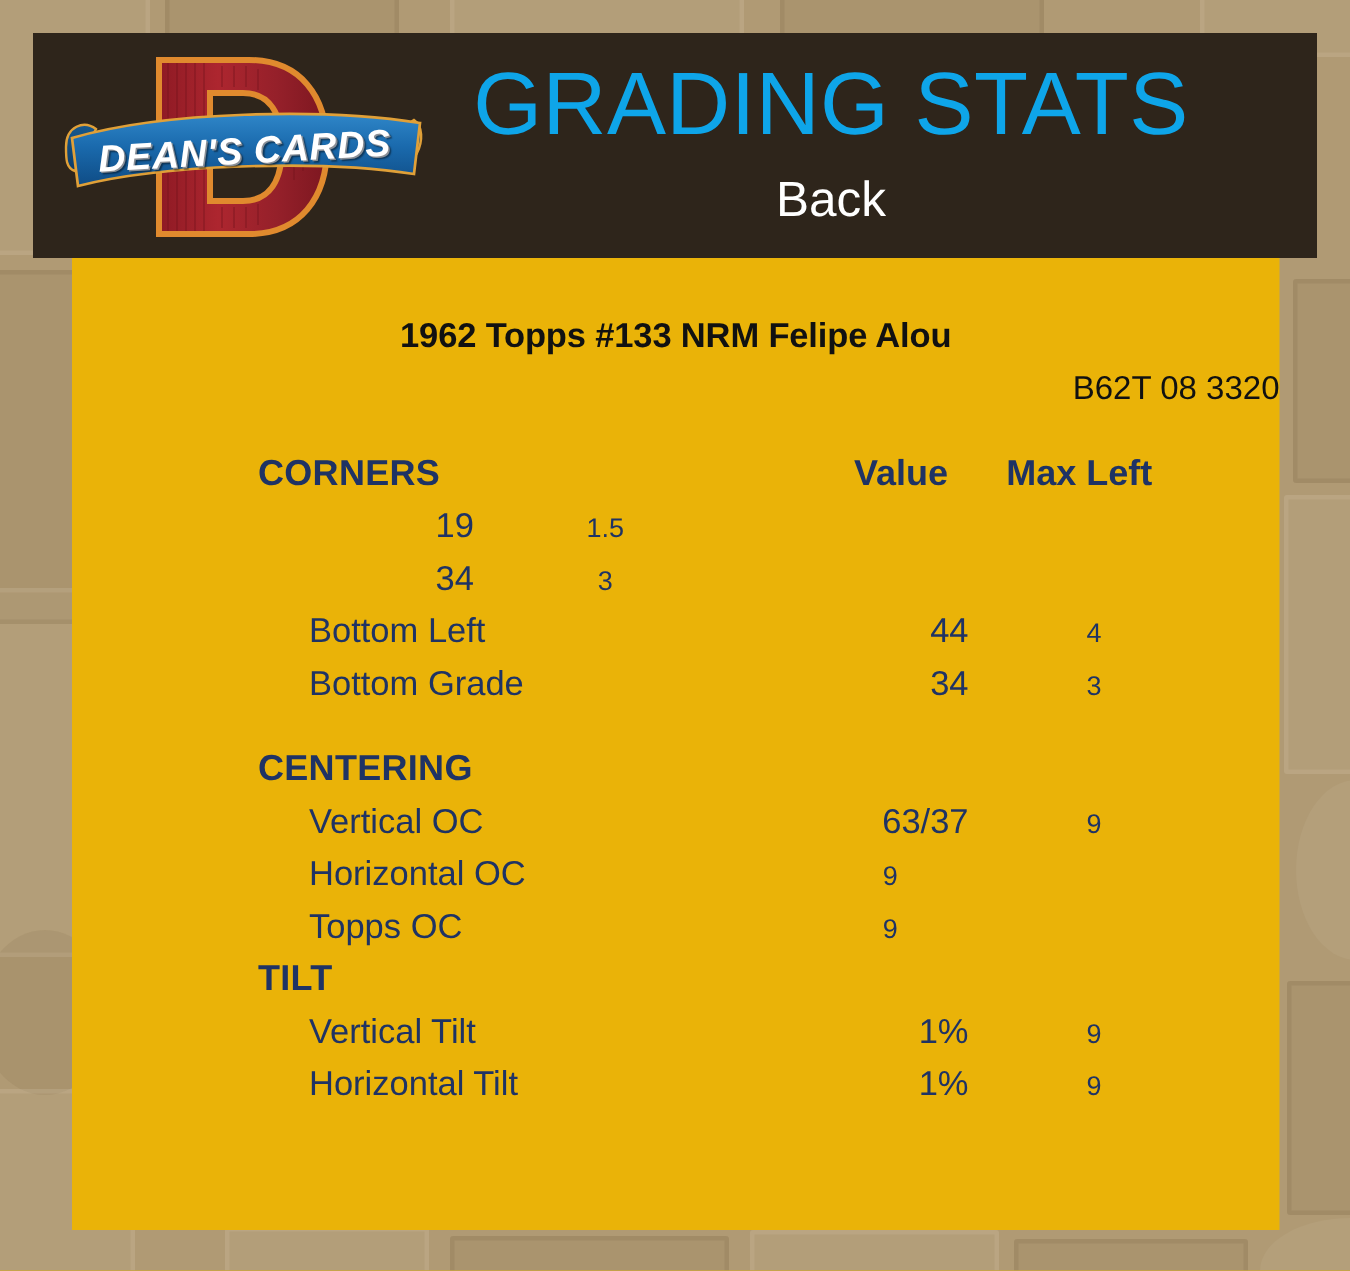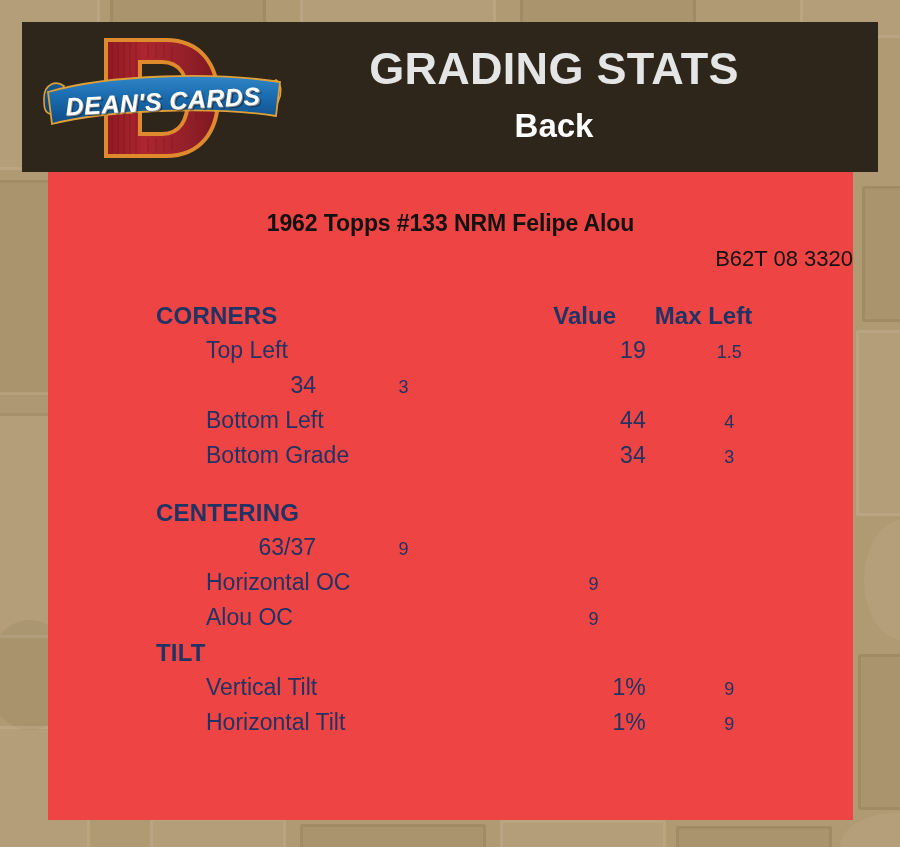--- a/index.html
+++ b/index.html
@@ -104,42 +104,42 @@
   }
 
   
   .header-titles {
     flex: 1 1 auto;
     text-align: center;
     padding-right: 60px;
     padding-bottom: 2px;
   }
   .header-title {
-    color: #e5e5e5;
-    font-size: 45px;
-    font-weight: bold;
+    color: #0ea5e9;
+    font-size: 59px;
+    font-weight: normal;
     line-height: 1.02;
     letter-spacing: 0.3px;
   }
   .header-subtitle {
     color: #ffffff;
     font-size: 33px;
-    font-weight: bold;
+    font-weight: normal;
     line-height: 1.25;
     margin-top: 13px;
   }
 
   
   .panel {
     position: absolute;
     left: 48px;
     top: 172px;
     width: 805px;
     height: 648px;
-    background: #ef4444;
+    background: #eab308;
     box-sizing: border-box;
   }
 
   .card-title {
     text-align: center;
     color: #111111;
     font-size: 23px;
     font-weight: bold;
     margin-top: 38px;
     letter-spacing: -0.1px;
@@ -179,20 +179,21 @@
     font-size: 18px;
   }
   .row.section .label,
   .row.section .col-value,
   .row.section .col-max {
     font-weight: bold;
   }
   .row.section .label {
     font-size: 24px;
     letter-spacing: 0.2px;
+    margin-left: 16px;
   }
   .row.section .col-value,
   .row.section .col-max {
     font-size: 24px;
   }
   .row .label.indent {
     padding-left: 50px;
   }
   .gap {
     height: 22px;
@@ -290,21 +291,20 @@
     <div class="card-title">1962 Topps #133 NRM Felipe Alou</div>
     <div class="card-subtitle">B62T 08 3320</div>
 
     <div class="stats">
         <div class="row section">
           <div class="label">CORNERS</div>
           <div class="col-value">Value</div>
           <div class="col-max">Max Left</div>
         </div>
         <div class="row">
-          <div class="label indent">Top Left</div>
           <div class="col-value">19</div>
           <div class="col-max">1.5</div>
         </div>
         <div class="row">
           <div class="col-value">34</div>
           <div class="col-max">3</div>
         </div>
         <div class="row">
           <div class="label indent">Bottom Left</div>
           <div class="col-value">44</div>
@@ -315,29 +315,30 @@
           <div class="col-value">34</div>
           <div class="col-max">3</div>
         </div>
         <div class="gap"></div>
         <div class="row section">
           <div class="label">CENTERING</div>
           <div class="col-value"></div>
           <div class="col-max"></div>
         </div>
         <div class="row">
+          <div class="label indent">Vertical OC</div>
           <div class="col-value">63/37</div>
           <div class="col-max">9</div>
         </div>
         <div class="row">
           <div class="label indent">Horizontal OC</div>
           <div class="col-max">9</div>
         </div>
         <div class="row">
-          <div class="label indent">Alou OC</div>
+          <div class="label indent">Topps OC</div>
           <div class="col-max">9</div>
         </div>
         <div class="row section">
           <div class="label">TILT</div>
           <div class="col-value"></div>
           <div class="col-max"></div>
         </div>
         <div class="row">
           <div class="label indent">Vertical Tilt</div>
           <div class="col-value">1%</div>

